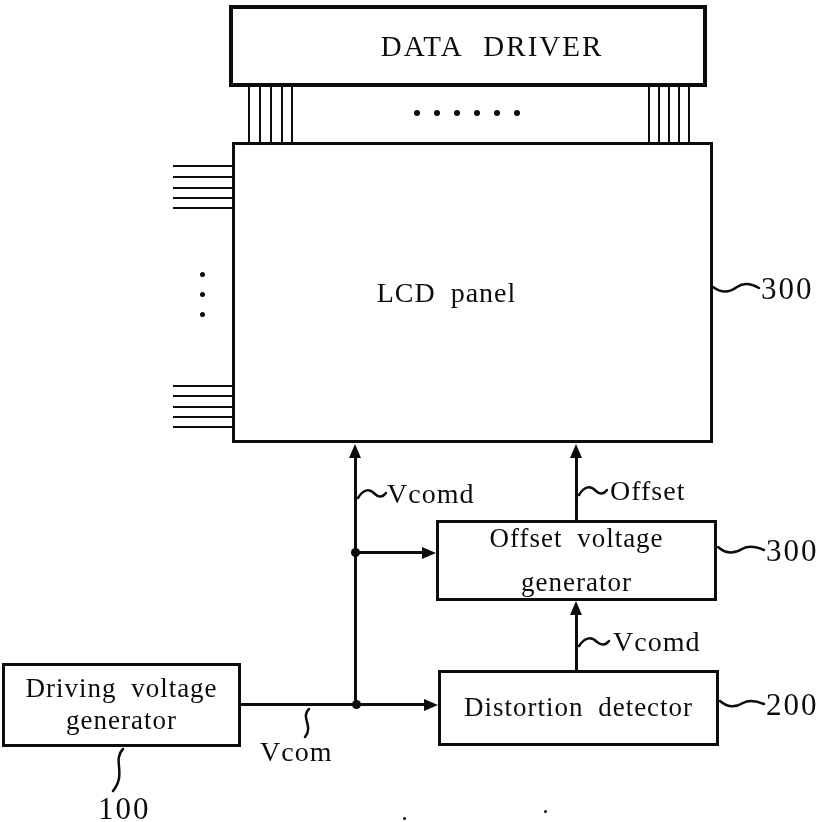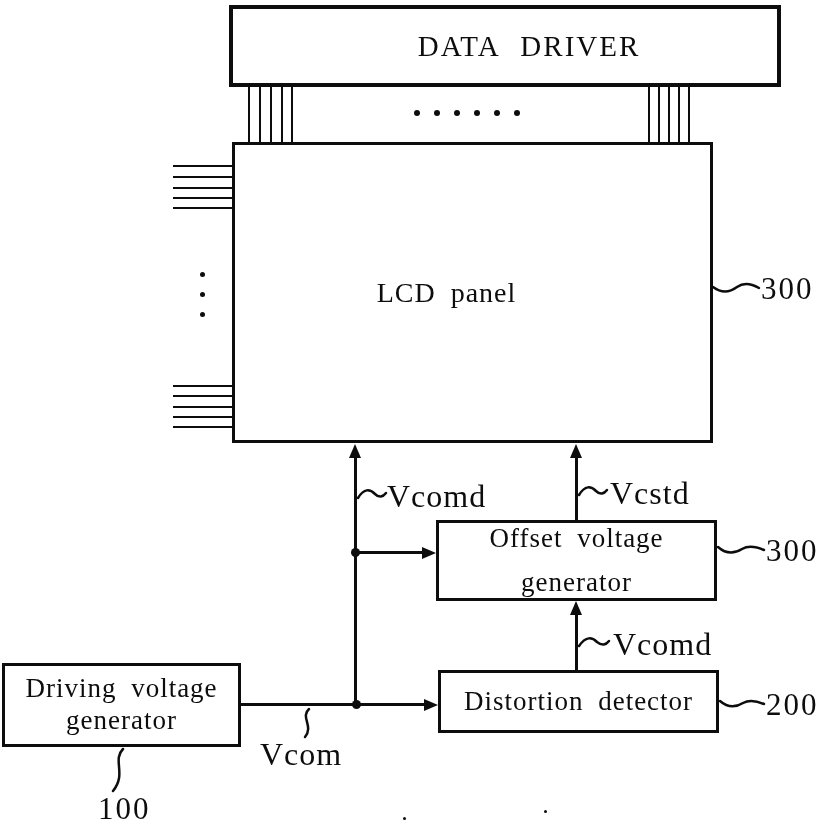--- a/index.html
+++ b/index.html
@@ -26,21 +26,21 @@
   .box-label {
     font-size: 27px;
     line-height: 1.18;
     letter-spacing: 1px;
     word-spacing: 7px;
     white-space: nowrap;
   }
   .big-label { font-size: 29px; letter-spacing: 2px; word-spacing: 12px; }
   .signal-label {
     position: absolute;
-    font-size: 32px;
+    font-size: 28px;
     letter-spacing: 1px;
     white-space: nowrap;
   }
   .ref-label {
     position: absolute;
     font-size: 31px;
     letter-spacing: 2px;
     white-space: nowrap;
   }
   .wire-v { position: absolute; width: 3px; background: #0d0d0d; }
@@ -65,35 +65,35 @@
   .col-dot { width: 5px; height: 5px; }
   .speck { width: 3px; height: 3px; }
   svg.connector { position: absolute; overflow: visible; }
   svg.connector path { fill: none; stroke: #0d0d0d; stroke-width: 2.5; stroke-linecap: round; }
 </style>
 </head>
 <body>
 
 <div id="figure">
 
-  <div class="box" style="left:229px; top:5px; width:552px; height:82px; border-width:4px;padding-left:48px;">
+  <div class="box" style="left:229px; top:5px; width:478px; height:82px; border-width:4px;padding-left:48px;">
     <div class="box-label big-label">DATA DRIVER</div>
   </div>
 
 
   <div class="box" style="left:232px; top:142px; width:481px; height:301px;">
     <div class="box-label" style="font-size:28px; position:relative; left:-26px;">LCD panel</div>
   </div>
 
   <div class="box" style="left:436px; top:520px; width:281px; height:81px;gap:12px;">
     <div class="box-label">Offset voltage</div>
     <div class="box-label">generator</div>
   </div>
 
-  <div class="box" style="left:438px; top:670px; width:281px; height:63px;">
+  <div class="box" style="left:438px; top:670px; width:281px; height:76px;">
     <div class="box-label">Distortion detector</div>
   </div>
 
   <div class="box" style="left:2px; top:663px; width:239px; height:84px;">
     <div class="box-label">Driving voltage</div>
     <div class="box-label">generator</div>
   </div>
 
   <div>
     <div class="hatch-v" style="left:248px; top:86px; height:57px;"></div>
@@ -156,21 +156,21 @@
   <div class="dot junction" style="left:352px; top:700px;"></div>
 
   <svg class="connector" style="left:357px; top:486px;" width="30" height="16" viewBox="0 0 30 16">
     <path d="M1,12 C7,2 13,3 18,8 C22,12 26,11 29,7"></path>
   </svg>
   <div class="signal-label" style="left:387px; top:478px;">Vcomd</div>
 
   <svg class="connector" style="left:578px; top:483px;" width="30" height="16" viewBox="0 0 30 16">
     <path d="M1,12 C7,2 13,3 18,8 C22,12 26,11 29,7"></path>
   </svg>
-  <div class="signal-label" style="left:610px; top:475px;">Vcstd</div>
+  <div class="signal-label" style="left:610px; top:475px;">Offset</div>
 
   <svg class="connector" style="left:578px; top:634px;" width="32" height="16" viewBox="0 0 32 16">
     <path d="M1,12 C8,2 14,3 19,8 C24,12 28,11 31,7"></path>
   </svg>
   <div class="signal-label" style="left:613px; top:626px;">Vcomd</div>
 
   <svg class="connector" style="left:298px; top:708px;" width="18" height="30" viewBox="0 0 18 30">
     <path d="M11,1 C2,9 16,18 7,29"></path>
   </svg>
   <div class="signal-label" style="left:260px; top:736px;">Vcom</div>

